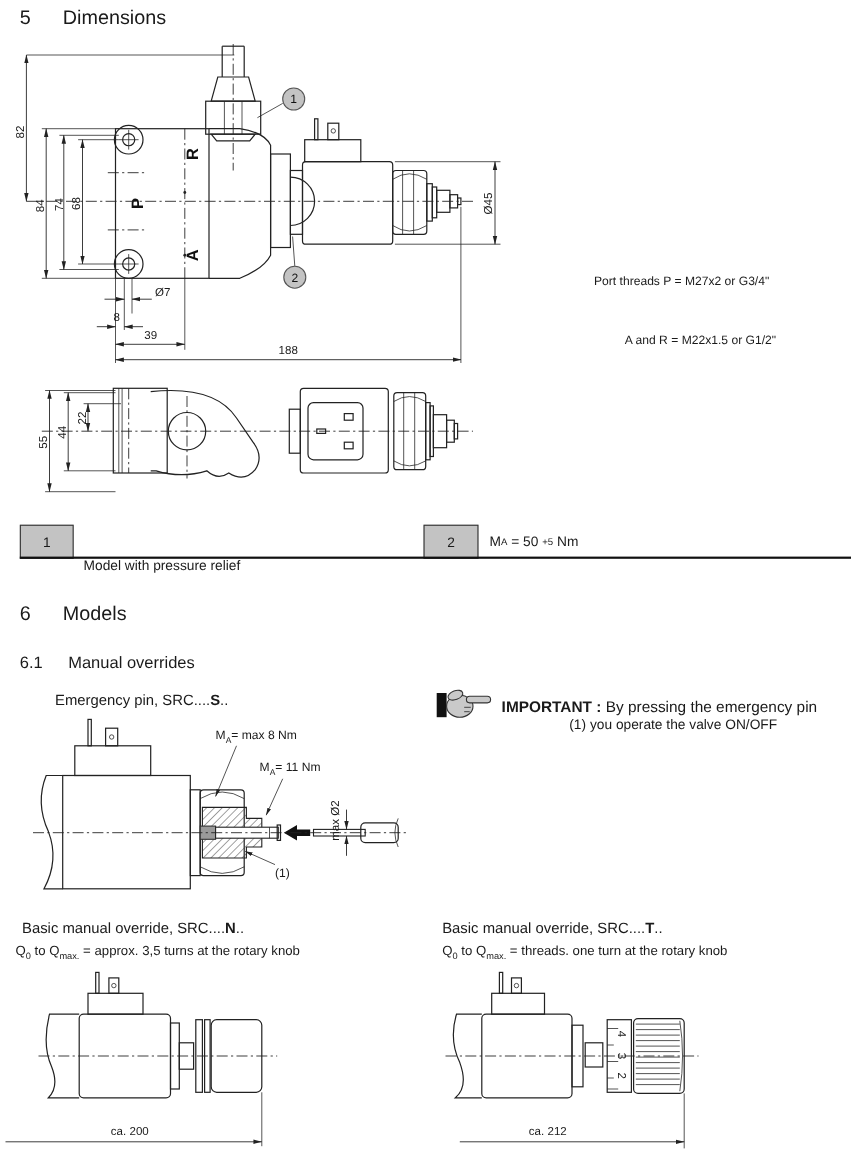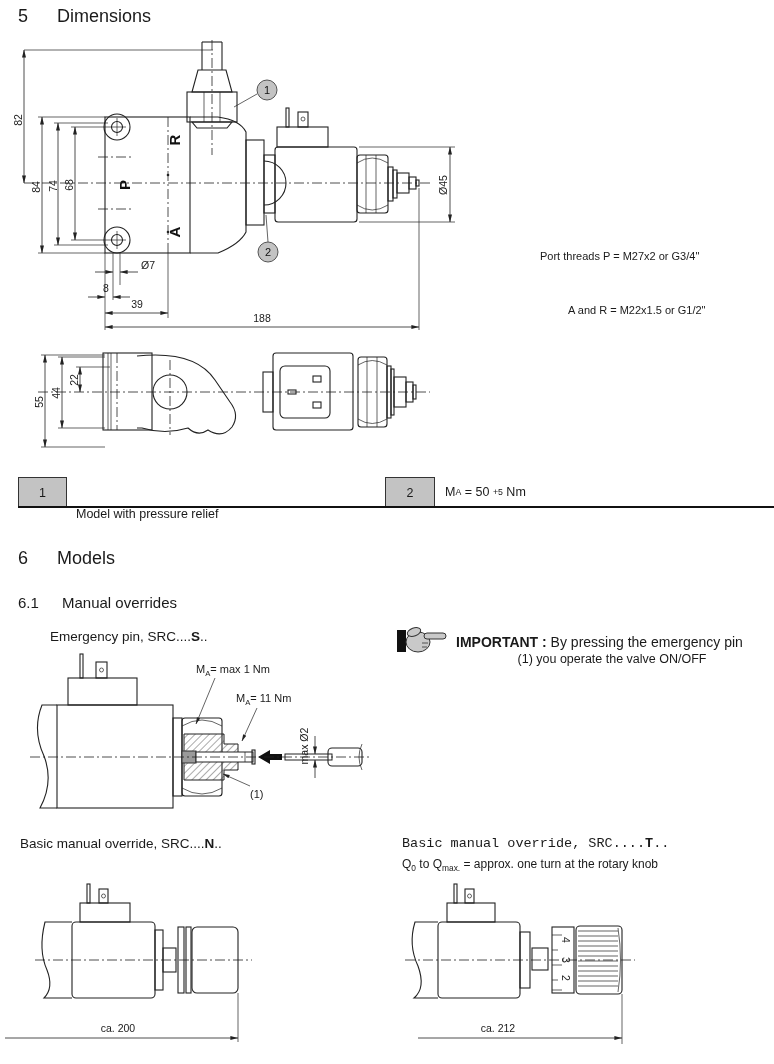--- a/index.html
+++ b/index.html
@@ -293,36 +293,39 @@
     </g>
     <g>
       <line class="thin" x1="205" y1="28" x2="186" y2="74" marker-end="url(#m3)"></line>
       <line class="thin" x1="247" y1="58" x2="232" y2="91" marker-end="url(#m3)"></line>
       <line class="thin" x1="240" y1="136" x2="213" y2="124" marker-end="url(#m3)"></line>
     </g>
     <line class="cl" x1="20" y1="107" x2="362" y2="107"></line>
   </svg>
 
   <div class="abs pinlabel" style="left:196px;top:663px;">
-    <span>M</span><sub>A</sub><span>= max 1 Nm</span>
+    <span>M</span><sub>A</sub><span>= max 8 Nm</span>
   </div>
   <div class="abs pinlabel" style="left:236px;top:692px;">
     <span>M</span><sub>A</sub><span>= 11 Nm</span>
   </div>
   <div class="abs pinlabel" style="left:250px;top:788px;">(1)</div>
 
   <div class="abs dwghead" style="left:20px;top:836px;">
     <span>Basic manual override, SRC....</span><b>N</b><span>..</span>
   </div>
-
-  <div class="abs dwghead" style="left:402px;top:836px;font-family:Liberation Mono, monospace;">
+  <div class="abs qline" style="left:14px;top:857px;">
+    <span>Q</span><sub>0</sub><span style="white-space:pre;"> to Q</span><sub>max.</sub><span style="white-space:pre;"> = approx. 3,5 turns at the rotary knob</span>
+  </div>
+
+  <div class="abs dwghead" style="left:402px;top:836px;">
     <span>Basic manual override, SRC....</span><b>T</b><span>..</span>
   </div>
   <div class="abs qline" style="left:402px;top:857px;">
-    <span>Q</span><sub>0</sub><span style="white-space:pre;"> to Q</span><sub>max.</sub><span style="white-space:pre;"> = approx. one turn at the rotary knob</span>
+    <span>Q</span><sub>0</sub><span style="white-space:pre;"> to Q</span><sub>max.</sub><span style="white-space:pre;"> = threads. one turn at the rotary knob</span>
   </div>
 
   <svg class="draw" style="left:0px;top:880px;" width="270" height="180" viewBox="0 0 270 180">
     <defs>
       <marker id="m4" viewBox="0 0 10 8" refX="9.5" refY="4" markerWidth="10" markerHeight="8" orient="auto-start-reverse">
         <path d="M0,1.5L10,4L0,6.5z" fill="#222"></path>
       </marker>
     </defs>
     <g>
       <path class="s" d="M72,42 L45,42 Q38,70 47,90 Q54,108 44,118 L72,118"></path>

